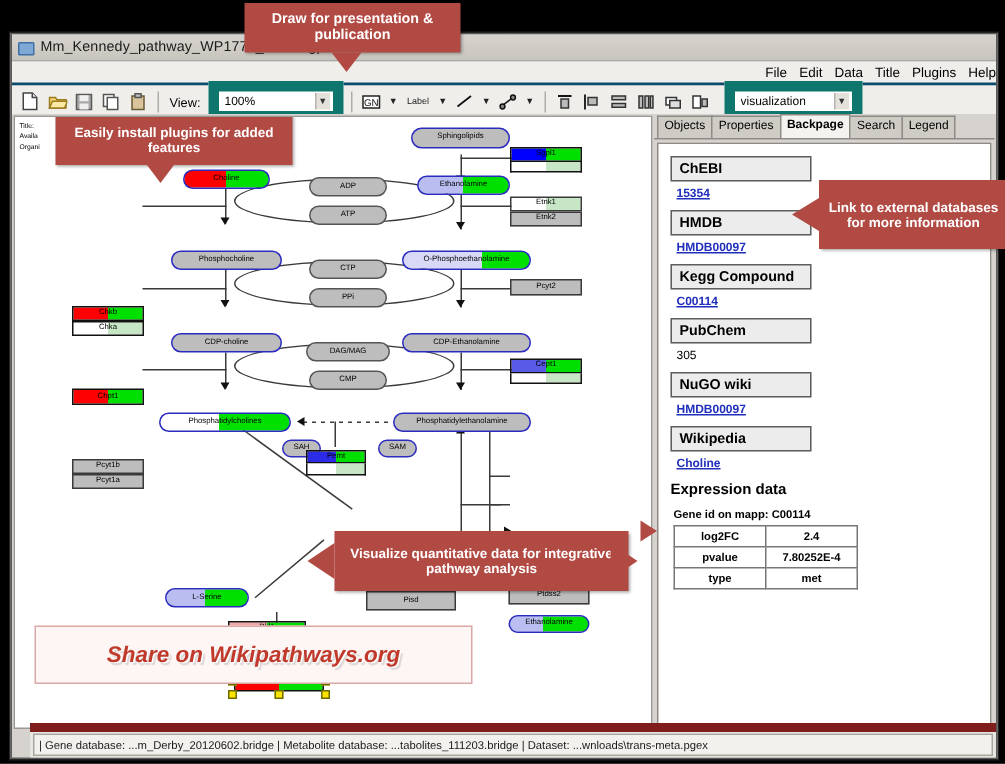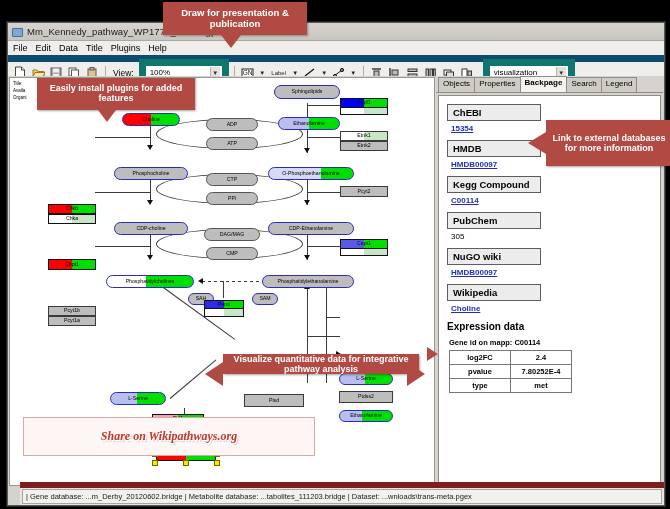--- a/index.html
+++ b/index.html
@@ -9,22 +9,22 @@
   
   .window{position:absolute;left:7px;top:22px;width:656px;height:482px;background:#d6d3ce;
           border:1px solid #5a5a5a;box-shadow:0 0 0 1px #222;}
   .titlebar{height:17px;background:linear-gradient(to bottom,#d7d4cf,#c8c5be);
             border-bottom:1px solid #a9a9a9;display:flex;align-items:center;padding:0 3px;}
   .titlebar .tb-ico{width:12px;height:11px;margin-right:4px;position:relative;}
   .titlebar .tb-ico:before{content:"";position:absolute;left:1px;top:2px;width:9px;height:7px;
             background:#7fa8d4;border:1px solid #3d6ea5;border-radius:1px;}
   .titlebar .tb-title{font-size:9.5px;color:#1a1a1a;letter-spacing:.1px;white-space:nowrap;overflow:hidden;}
 
-  .menubar{height:14px;background:#efeeea;border-bottom:7px solid #0c4a6e;
-           display:flex;align-items:center;padding-left:5px;gap:8px;}
+  .menubar{height:14px;background:#efeeea;border-bottom:2px solid #0c4a6e;
+           display:flex;align-items:center;padding-left:5px;gap:8px;justify-content:flex-end;}
   .menubar span{font-size:9px;color:#000;cursor:default;}
 
   .toolbar{height:21px;background:#efeeea;border-bottom:1px solid #b9b6b0;
            display:flex;align-items:center;padding-left:4px;gap:2px;position:relative;}
   .tbtn{width:16px;height:16px;display:flex;align-items:center;justify-content:center;}
   .tsep{width:1px;height:14px;background:#b0ada7;margin:0 3px;}
   .zoomlbl{font-size:8.5px;margin:0 3px 0 2px;color:#000;}
   .combo{height:13px;border:7px solid #0f766e;background:#fff;display:flex;align-items:center;
          justify-content:space-between;padding:0 2px 0 4px;font-size:8px;color:#000;}
   .combo .cv{white-space:nowrap;overflow:hidden;}
@@ -79,22 +79,22 @@
   .titleblock{position:absolute;left:3px;top:2px;font-size:4.5px;color:#000;line-height:1.6;}
   .handle{position:absolute;width:4px;height:4px;background:#ffe400;border:1px solid #6b6b00;}
 
   
   .callout{position:absolute;background:#b24a44;color:#fff;font-weight:bold;text-align:center;
        display:flex;align-items:center;justify-content:center;line-height:1.15;
        box-shadow:1px 1px 2px rgba(0,0,0,.35);}
   .ctri{position:absolute;width:0;height:0;}
   .share{position:absolute;background:#fdf6f5;border:1px solid #d9a9a6;display:flex;
       align-items:center;justify-content:center;}
-  .share span{font-style:italic;font-weight:bold;color:#c0392b;font-size:12px;
-      text-shadow:1px 1px 0 #fff,2px 2px 1px rgba(0,0,0,.15);font-family:Liberation Serif, serif;}
+  .share span{font-style:italic;font-weight:bold;color:#c0392b;font-size:15px;
+      text-shadow:1px 1px 0 #fff,2px 2px 1px rgba(0,0,0,.15);}
 </style>
 </head>
 <body>
 
 <div id="root">
 
   <div class="window">
 
     <div class="titlebar">
       <div class="tb-ico"></div>
@@ -341,21 +341,21 @@
 
           <div class="node gene" style="left:142px;top:336px;width:52px;height:10px;background:linear-gradient(to right,#f2a8a8 0 50%,#00e000 50% 100%);border:1px solid #111;">Pld1</div>
           <div class="node gene" style="left:142px;top:346px;width:52px;height:8px;background:linear-gradient(to right,#ffffff 0 50%,#c6e6c6 50% 100%);border:1px solid #111;border-top:none;"></div>
 
           <div class="node gene" style="left:234px;top:316px;width:60px;height:13px;">Pisd</div>
           <div class="node gene" style="left:329px;top:313px;width:54px;height:12px;">Ptdss2</div>
 
           <div class="callout" style="left:27px;top:-2px;width:150px;height:34px;font-size:9px;padding:0 4px;">Easily install plugins for added features</div>
           <div class="ctri" style="left:88px;top:32px;border-left:9px solid transparent;border-right:9px solid transparent;border-top:12px solid #b24a44;"></div>
 
-          <div class="callout" style="left:213px;top:276px;width:184px;height:20px;font-size:9px;padding:0 6px;">Visualize quantitative data  for integrative pathway analysis</div>
+          <div class="callout" style="left:213px;top:276px;width:184px;height:40px;font-size:9px;padding:0 6px;">Visualize quantitative data  for integrative pathway analysis</div>
           <div class="ctri" style="left:195px;top:284px;border-top:12px solid transparent;border-bottom:12px solid transparent;border-right:18px solid #b24a44;"></div>
           <div class="ctri" style="left:397px;top:284px;border-top:12px solid transparent;border-bottom:12px solid transparent;border-left:18px solid #b24a44;"></div>
 
           <div class="share" style="left:13px;top:339px;width:290px;height:37px;">
             <span>Share on Wikipathways.org</span>
           </div>
         </div>
       </div>
 
       <div class="sidepanel">

